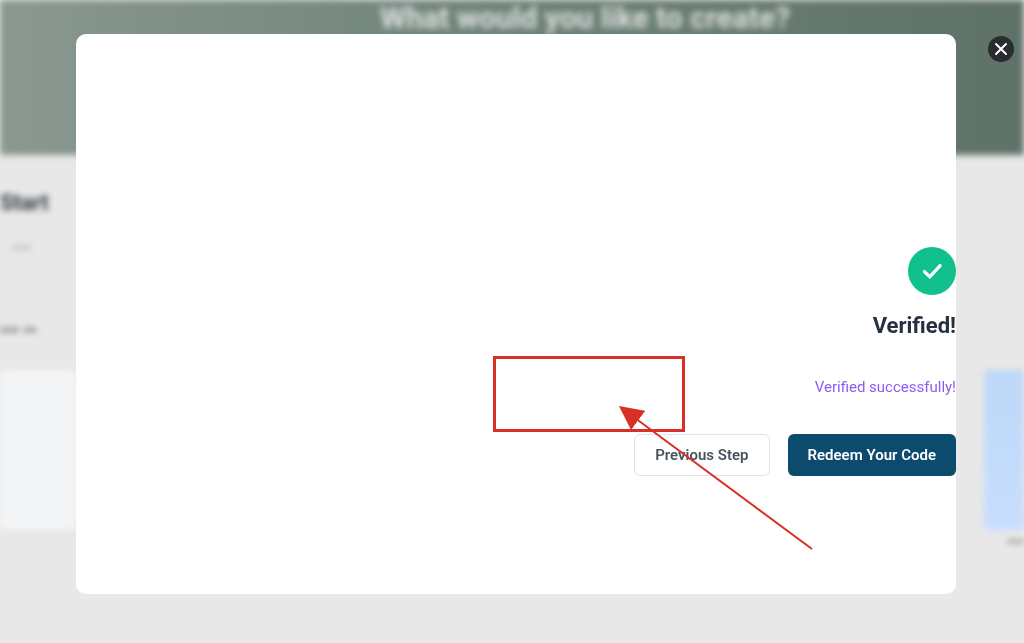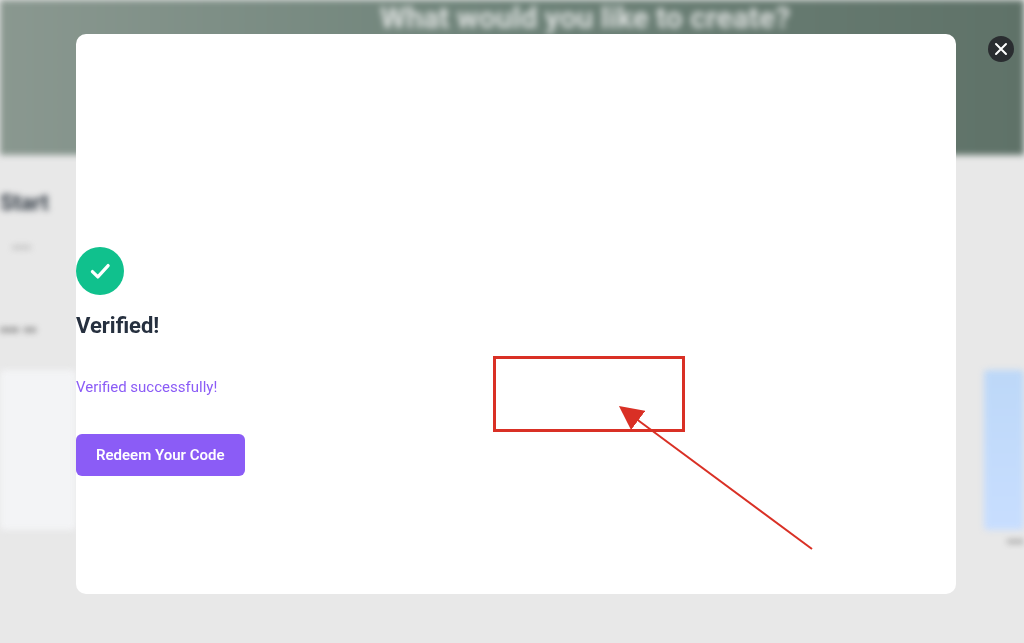--- a/index.html
+++ b/index.html
@@ -89,21 +89,21 @@
     .modal {
       position: absolute;
       top: 34px;
       left: 76px;
       right: 68px;
       bottom: 49px;
       background: #ffffff;
       border-radius: 10px;
       display: flex;
       flex-direction: column;
-      align-items: flex-start;
+      align-items: flex-end;
       justify-content: flex-start;
       padding-top: 213px;
     }
     .close {
       position: absolute;
       top: 36px;
       right: 10px;
       width: 26px;
       height: 26px;
       border-radius: 50%;
@@ -151,21 +151,21 @@
       cursor: pointer;
       border: none;
       font-family: inherit;
     }
     .btn-secondary {
       background: #ffffff;
       border: 1px solid #dfe3e8;
       color: #4a5260;
     }
     .btn-primary {
-      background: #8b5cf6;
+      background: #0c4a6e;
       color: #ffffff;
     }
     .highlight-box {
       position: absolute;
       top: 356px;
       left: 493px;
       width: 192px;
       height: 76px;
       border: 3px solid #d93025;
       pointer-events: none;
@@ -194,20 +194,21 @@
 
 <div class="modal">
   <div class="check-circle">
     <svg width="26" height="26" viewBox="0 0 24 24" fill="none">
       <path d="M5 12.5L10 17.5L19.5 7" stroke="#ffffff" stroke-width="3" stroke-linecap="round" stroke-linejoin="round"></path>
     </svg>
   </div>
   <div class="title">Verified!</div>
   <div class="subtitle">Verified successfully!</div>
   <div class="btn-row">
+    <button class="btn btn-secondary">Previous Step</button>
     <button class="btn btn-primary">Redeem Your Code</button>
   </div>
 </div>
 
 <div class="close">
   <svg width="14" height="14" viewBox="0 0 14 14">
     <path d="M2 2 L12 12 M12 2 L2 12" stroke="#ffffff" stroke-width="2" stroke-linecap="round"></path>
   </svg>
 </div>
 

